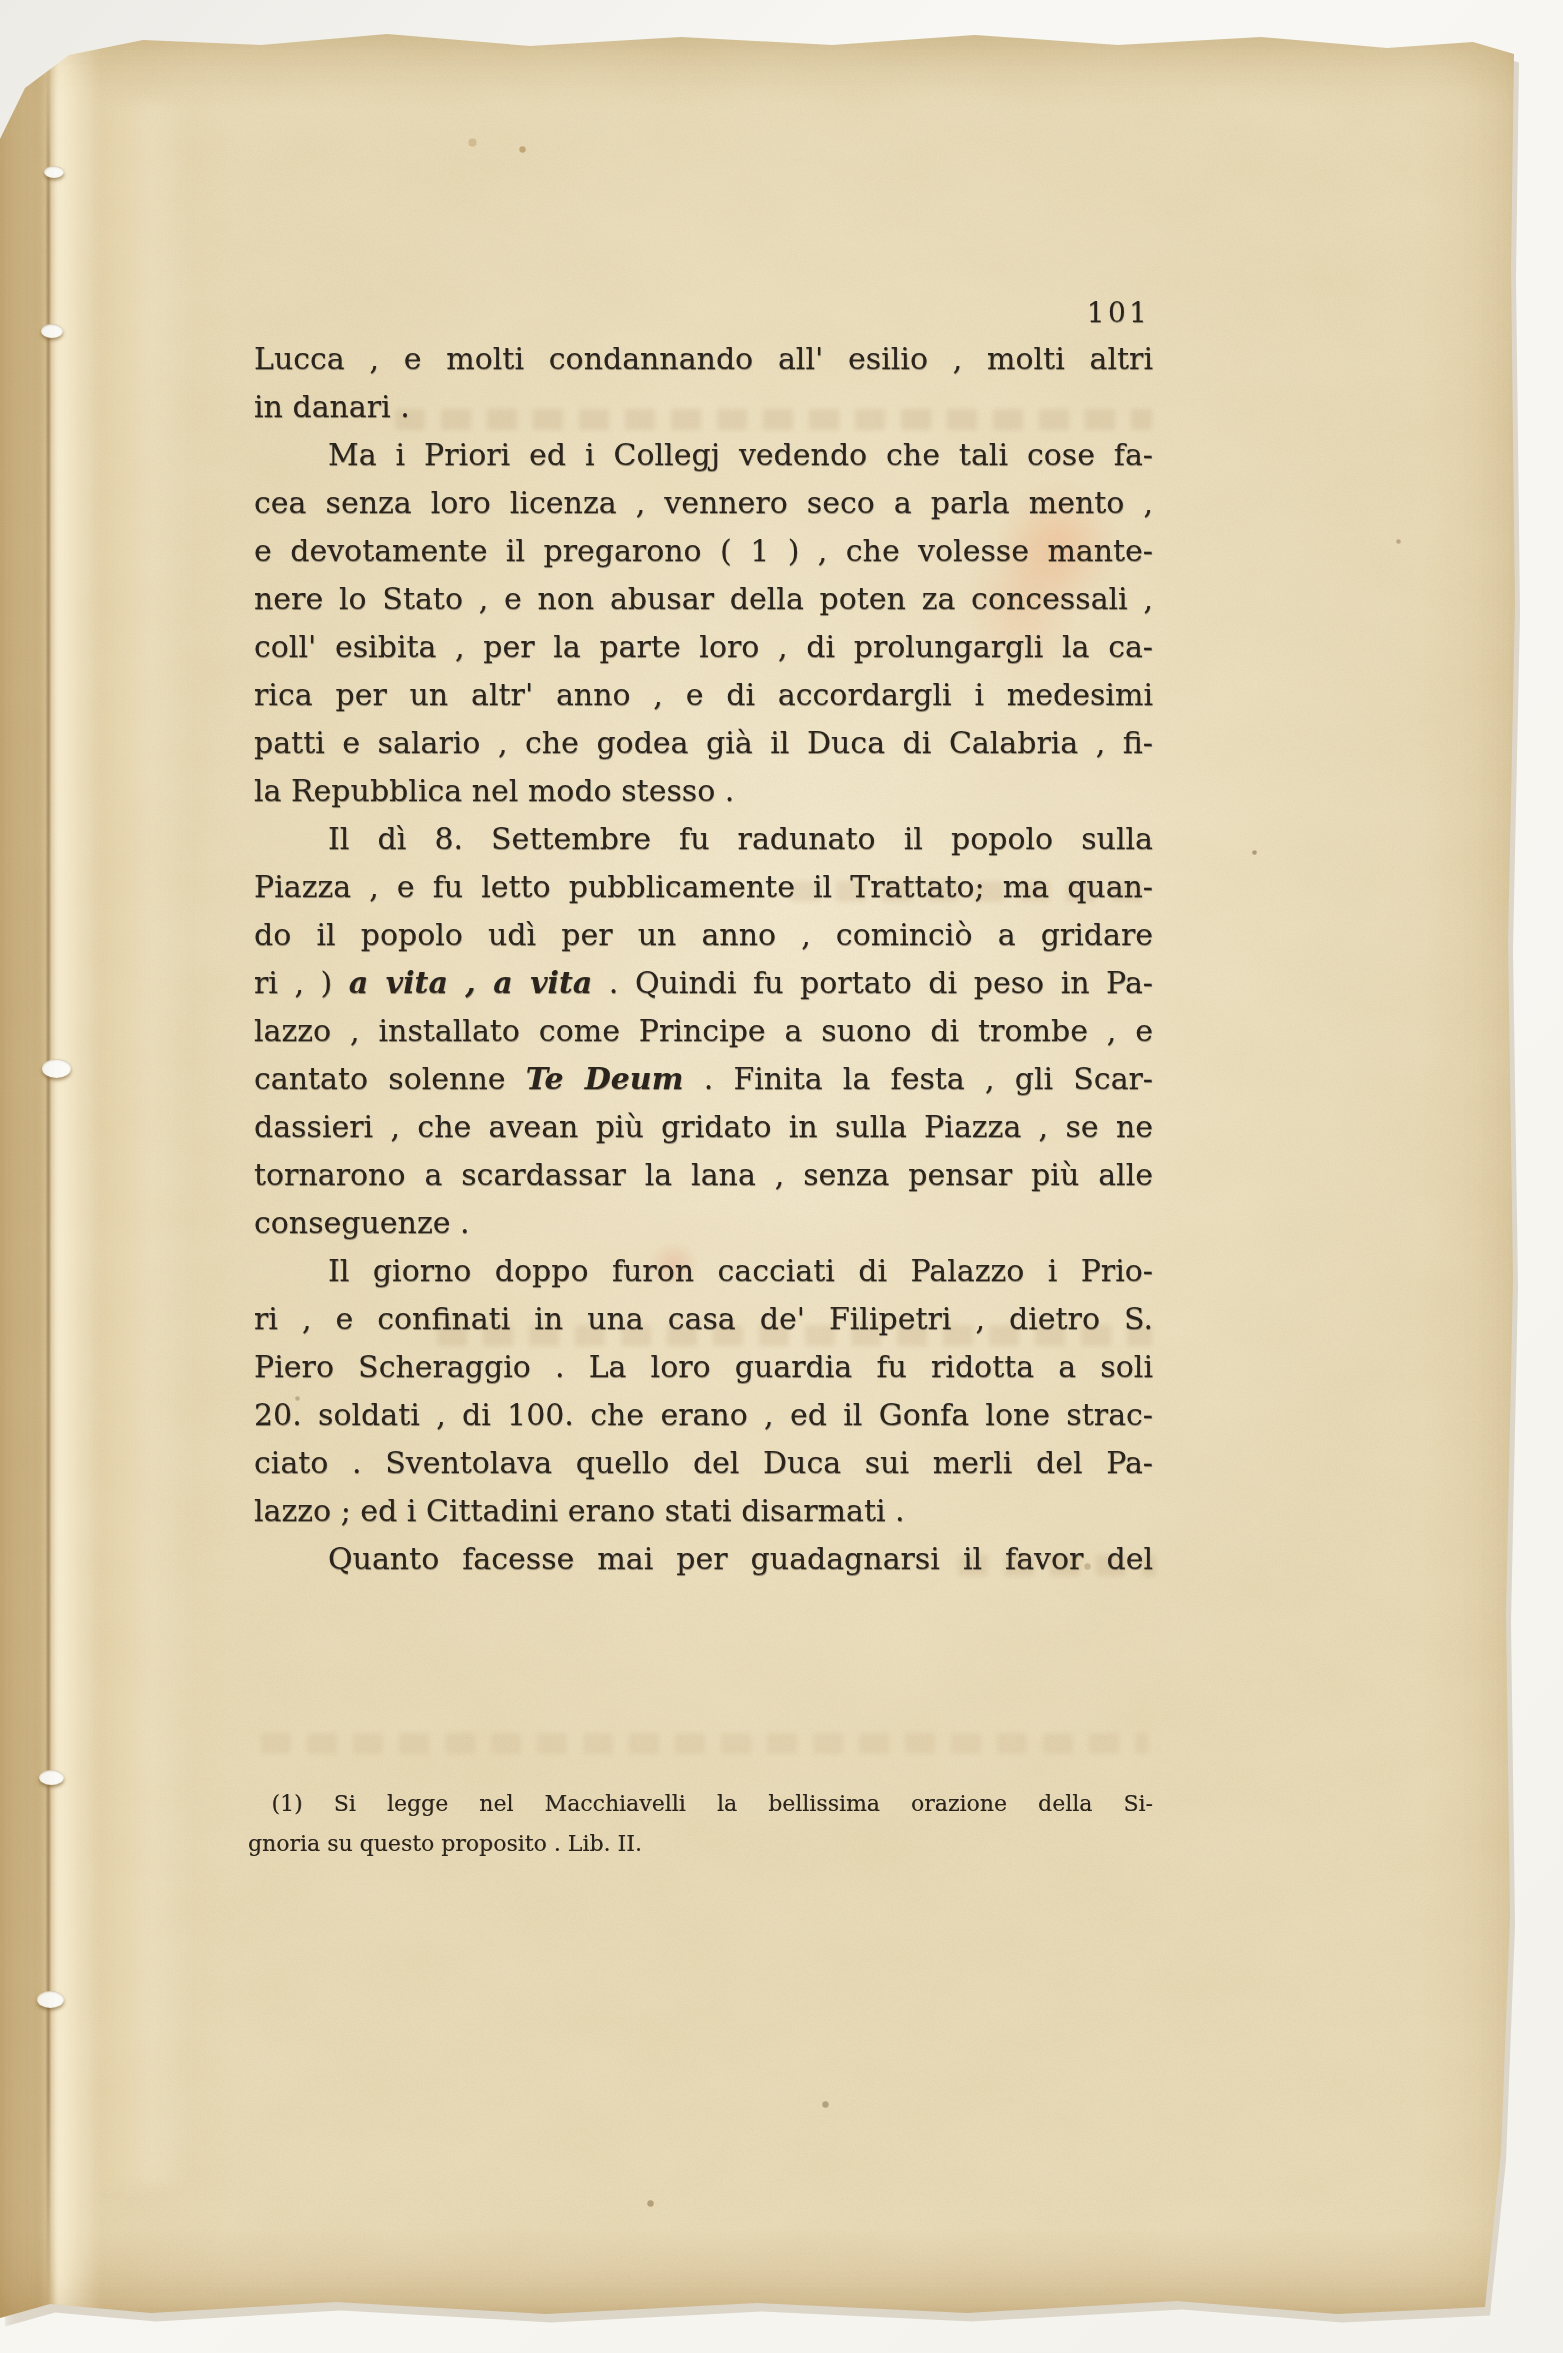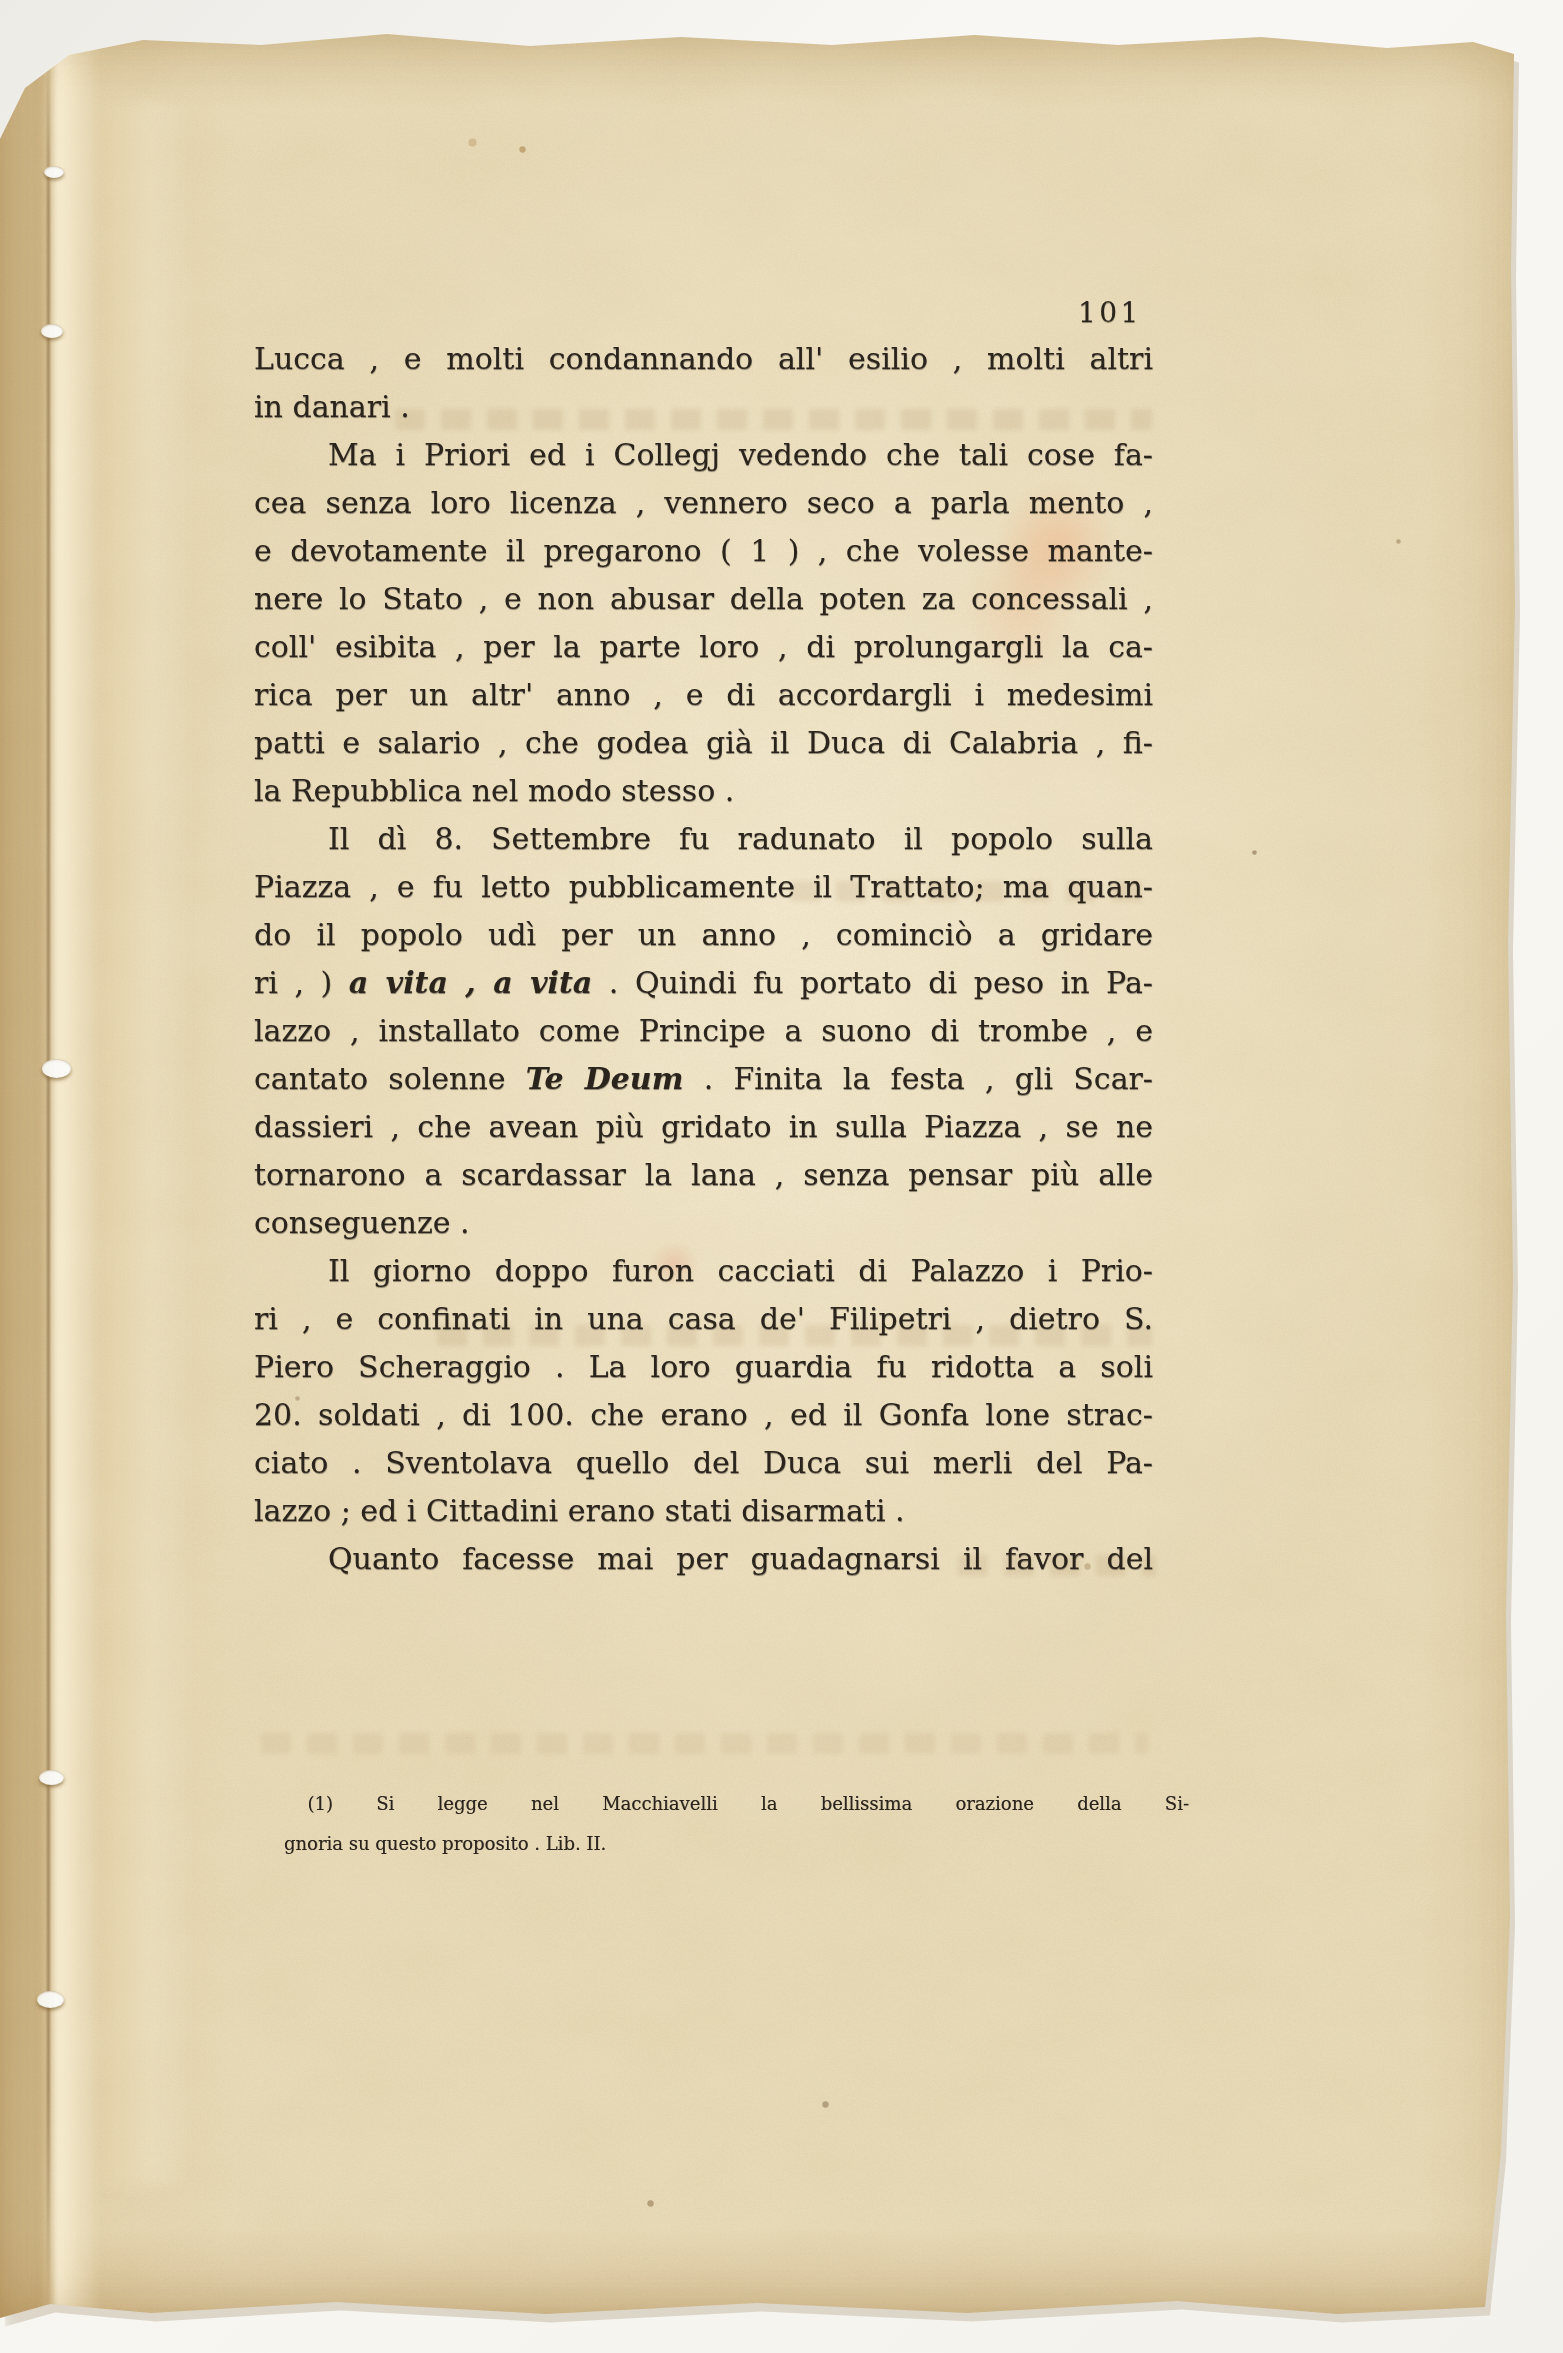--- a/index.html
+++ b/index.html
@@ -77,34 +77,34 @@
       521px 148px 0 1.7px rgba(140,92,30,.40),
       824px 2103px 0 1.7px rgba(96,72,40,.38),
       1253px 851px 0 0.8px rgba(104,76,44,.45),
       296px 1397px 0 0.8px rgba(104,76,44,.32),
       1086px 1565px 0 1.7px rgba(120,86,44,.28),
       649px 2202px 0 1.7px rgba(112,80,40,.42),
       1397px 540px 0 0.8px rgba(122,90,50,.38),
       471px 141px 0 2.5px rgba(150,102,42,.25);}
   .page-number{
     position:absolute;left:1078px;top:296px;width:81px;
-    text-align:left;color:var(--ink);
+    text-align:center;color:var(--ink);
     font-size:28px;letter-spacing:3.4px;
     text-shadow:0.3px 0.5px 0.7px rgba(43,35,24,.5);}
   .body-text{
     position:absolute;left:254px;top:335px;width:899px;
     color:var(--ink);font-size:30px;line-height:48px;
     text-shadow:0.3px 0.5px 0.7px rgba(43,35,24,.5);}
   .tline{text-align:justify;text-align-last:justify;}
   .tline.ind{padding-left:74px;}
   .tline.end{text-align:left;text-align-last:left;}
   .footnote{
     position:absolute;left:248px;top:1784px;width:905px;
-    color:var(--ink);font-size:18px;line-height:40px;
-    text-shadow:0.3px 0.4px 0.6px rgba(43,35,24,.5);margin-left:36px;}
+    color:var(--ink);font-size:22px;line-height:40px;
+    text-shadow:0.3px 0.4px 0.6px rgba(43,35,24,.5);}
   .fline{text-align:justify;text-align-last:justify;}
   .fline.ind{padding-left:23.5px;}
   .fline.end{text-align:left;text-align-last:left;}
   .it{font-style:italic;font-weight:bold;}
 </style>
 </head>
 <body>
 
 <div class="scan">
 

